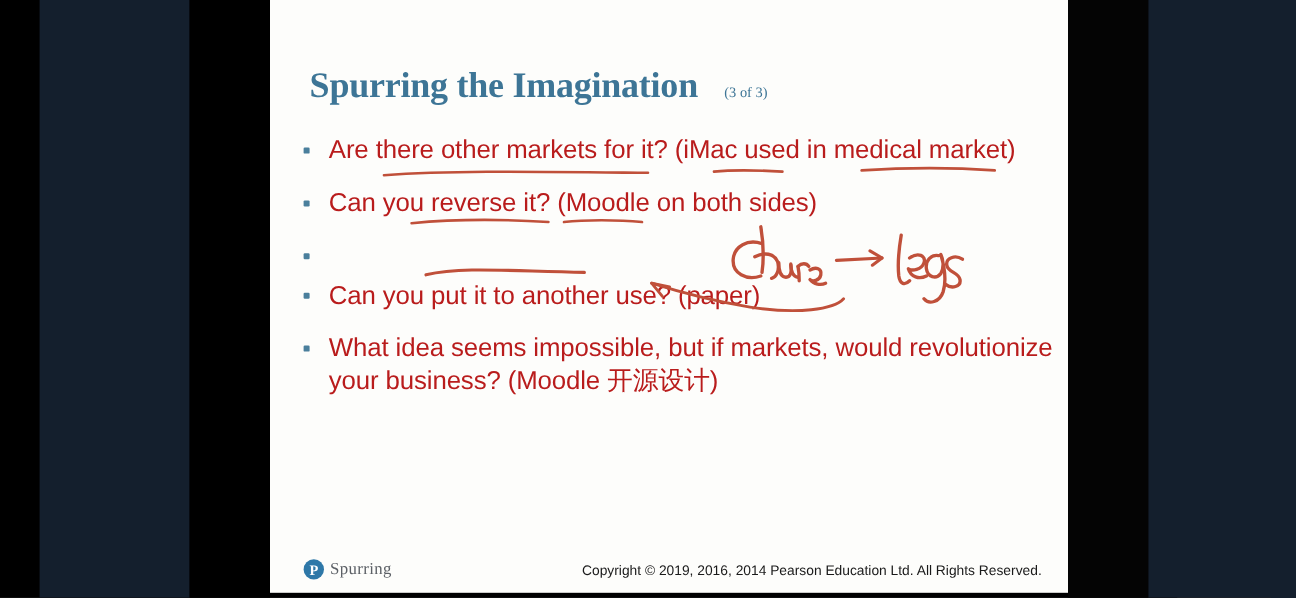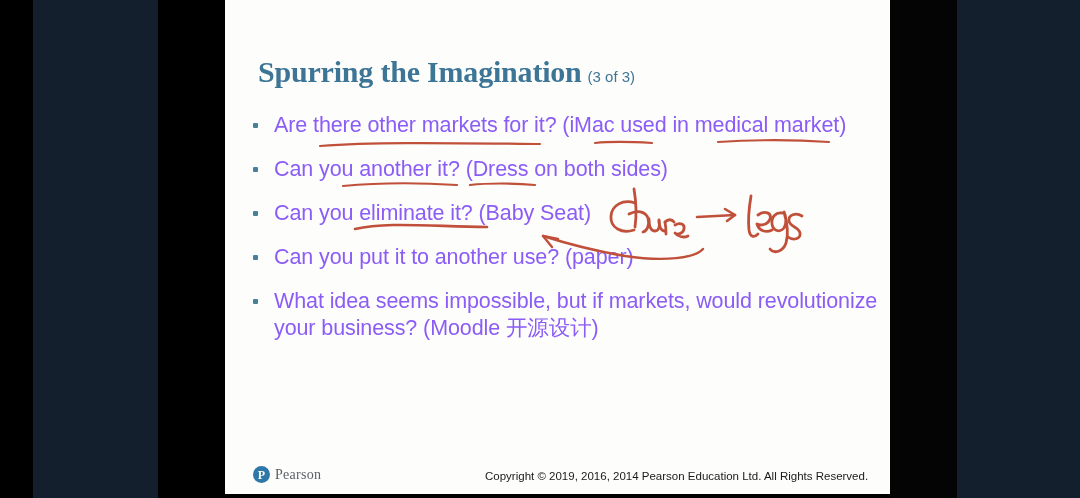--- a/index.html
+++ b/index.html
@@ -61,24 +61,24 @@
     white-space: nowrap;
   }
   .title-main {
     font-family: "Liberation Serif", serif;
     font-weight: bold;
     font-size: 30px;
     color: #3d7596;
     letter-spacing: -0.2px;
   }
   .title-sub {
-    font-family: Liberation Sans, sans-serif;
-    font-size: 15px;
+    font-family: Liberation Serif, serif;
+    font-size: 12px;
     color: #3d7596;
-    margin-left: 6px;
+    margin-left: 22px;
   }
   
   .bullets {
     position: absolute;
     left: 28px; top: 112px;
     width: 625px;
   }
   .bullet-row {
     display: flex;
     align-items: flex-start;
@@ -89,21 +89,21 @@
     width: 5px; height: 5px;
     background: #4a7f9c;
     margin-top: 11px;
     margin-right: 16px;
     flex: 0 0 auto;
     border-radius: 1px;
   }
   .bullet-text {
     font-family: "Liberation Sans", sans-serif;
     font-size: 21.5px;
-    color: #8b5cf6;
+    color: #b91c1c;
     line-height: 27px;
     letter-spacing: -0.1px;
   }
   
   .ink {
     position: absolute;
     left: 0; top: 0;
     width: 665px; height: 494px;
     pointer-events: none;
   }
@@ -167,25 +167,24 @@
       <span class="title-sub">(3 of 3)</span>
     </div>
 
     <div class="bullets">
       <div class="bullet-row">
         <span class="bullet-mark"></span>
         <span class="bullet-text">Are there other markets for it? (iMac used in medical market)</span>
       </div>
       <div class="bullet-row">
         <span class="bullet-mark"></span>
-        <span class="bullet-text">Can you another it? (Dress on both sides)</span>
-      </div>
-      <div class="bullet-row">
-        <span class="bullet-mark"></span>
-        <span class="bullet-text">Can you eliminate it? (Baby Seat)</span>
+        <span class="bullet-text">Can you reverse it? (Moodle on both sides)</span>
+      </div>
+      <div class="bullet-row">
+        <span class="bullet-mark"></span>
       </div>
       <div class="bullet-row">
         <span class="bullet-mark"></span>
         <span class="bullet-text">Can you put it to another use? (paper)</span>
       </div>
       <div class="bullet-row">
         <span class="bullet-mark"></span>
         <span class="bullet-text">What idea seems impossible, but if markets, would revolutionize your business? (Moodle 开源设计)</span>
       </div>
     </div>
@@ -224,19 +223,19 @@
           <path d="M533,215 C540,210 547,213 545,219 C543,225 535,226 532,224 C534,231 541,233 547,230"></path>
           <path d="M557,213 C551,212 546,217 547,224 C548,231 555,233 559,228 C562,223 561,216 559,212 C562,222 564,233 561,243 C558,252 549,254 545,249"></path>
           <path d="M577,216 C571,212 563,215 564,221 C565,227 574,227 575,233 C576,239 568,241 563,237"></path>
         </g>
       </g>
     </svg>
 
     <div class="footer">
       <div class="logo-wrap">
         <span class="logo-circle">P</span>
-        <span class="logo-text">Pearson</span>
+        <span class="logo-text">Spurring</span>
       </div>
       <div class="copyright">Copyright © 2019, 2016, 2014 Pearson Education Ltd. All Rights Reserved.</div>
     </div>
 
   </div>
 </div>
 
 </body></html>

